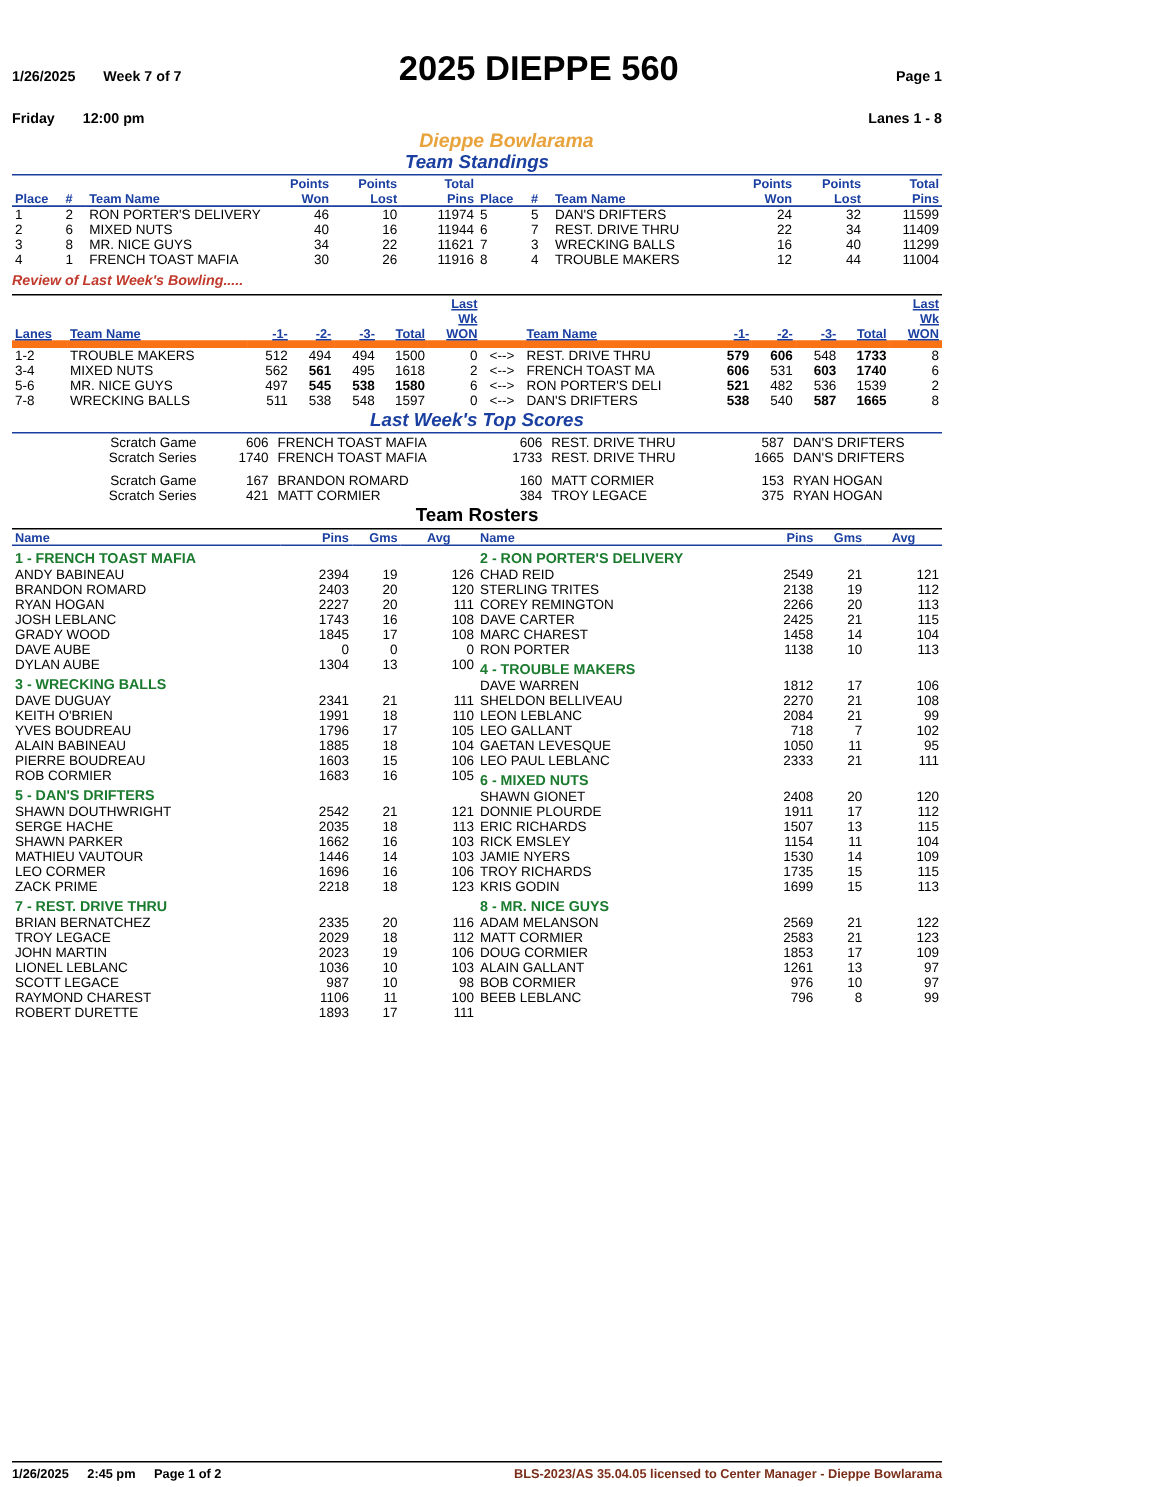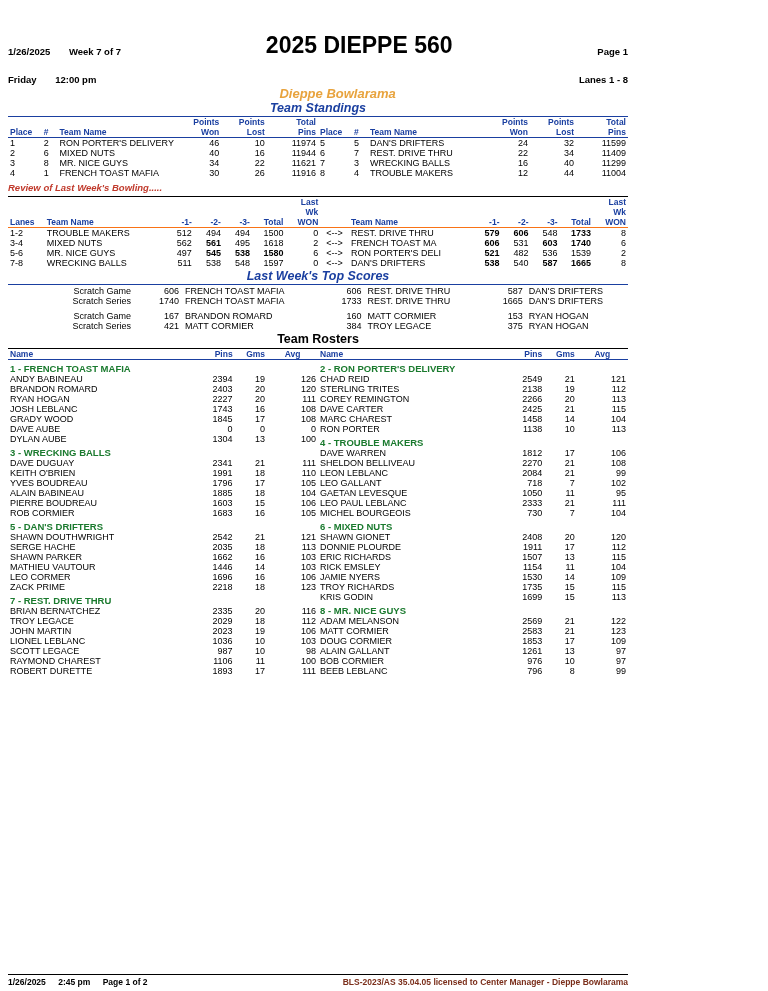--- a/index.html
+++ b/index.html
@@ -131,32 +131,33 @@
     box-sizing: border-box;
   }
   .rev-tbl { width: 100%; }
   .rev-tbl th {
     color: #1a3fa0;
     font-size: 8.5px;
     font-weight: bold;
     padding: 0 2px;
     vertical-align: bottom;
     text-align: right;
+    text-decoration: underline;
   }
   .rev-tbl th.lft { text-align: left; }
   .rev-tbl td {
     font-size: 9px;
     padding: 0 2px;
     white-space: nowrap;
     text-align: right;
   }
   .rev-tbl td.lft { text-align: left; }
   .rev-tbl td.ctr { text-align: center; }
   .rev-tbl td.bold { font-weight: bold; }
-  .rev-tbl .hdr-underline th { border-bottom: 1px solid #f97316; }
+  .rev-tbl .hdr-underline th { border-bottom: 5px solid #f97316; }
   
   .scores {
     padding: 1px 8px 0 8px;
   }
   .sc-tbl { width: 100%; }
   .sc-tbl td {
     font-size: 9px;
     padding: 0 3px;
     white-space: nowrap;
   }
@@ -833,26 +834,20 @@
             <td class="num">1050</td>
             <td class="num">11</td>
             <td class="num">95</td>
           </tr>
           <tr>
             <td>LEO PAUL LEBLANC</td>
             <td class="num">2333</td>
             <td class="num">21</td>
             <td class="num">111</td>
           </tr>
-          <tr>
-            <td>MICHEL BOURGEOIS</td>
-            <td class="num">730</td>
-            <td class="num">7</td>
-            <td class="num">104</td>
-          </tr>
 
           <tr class="team-name-row">
             <td colspan="4">6 - MIXED NUTS</td>
           </tr>
           <tr>
             <td>SHAWN GIONET</td>
             <td class="num">2408</td>
             <td class="num">20</td>
             <td class="num">120</td>
           </tr>

